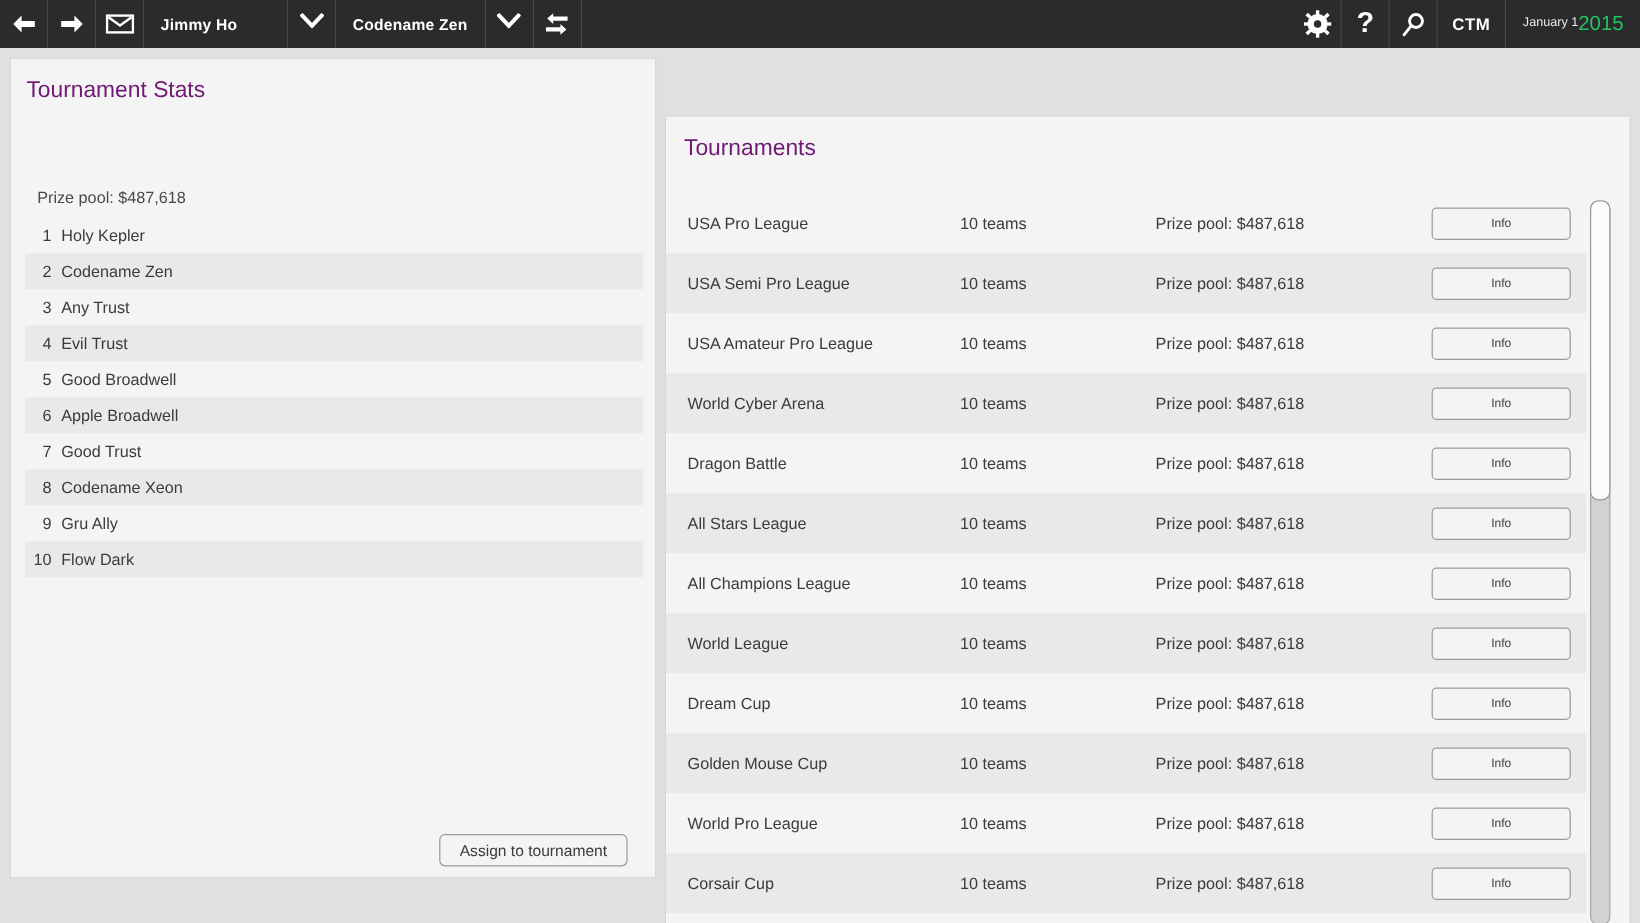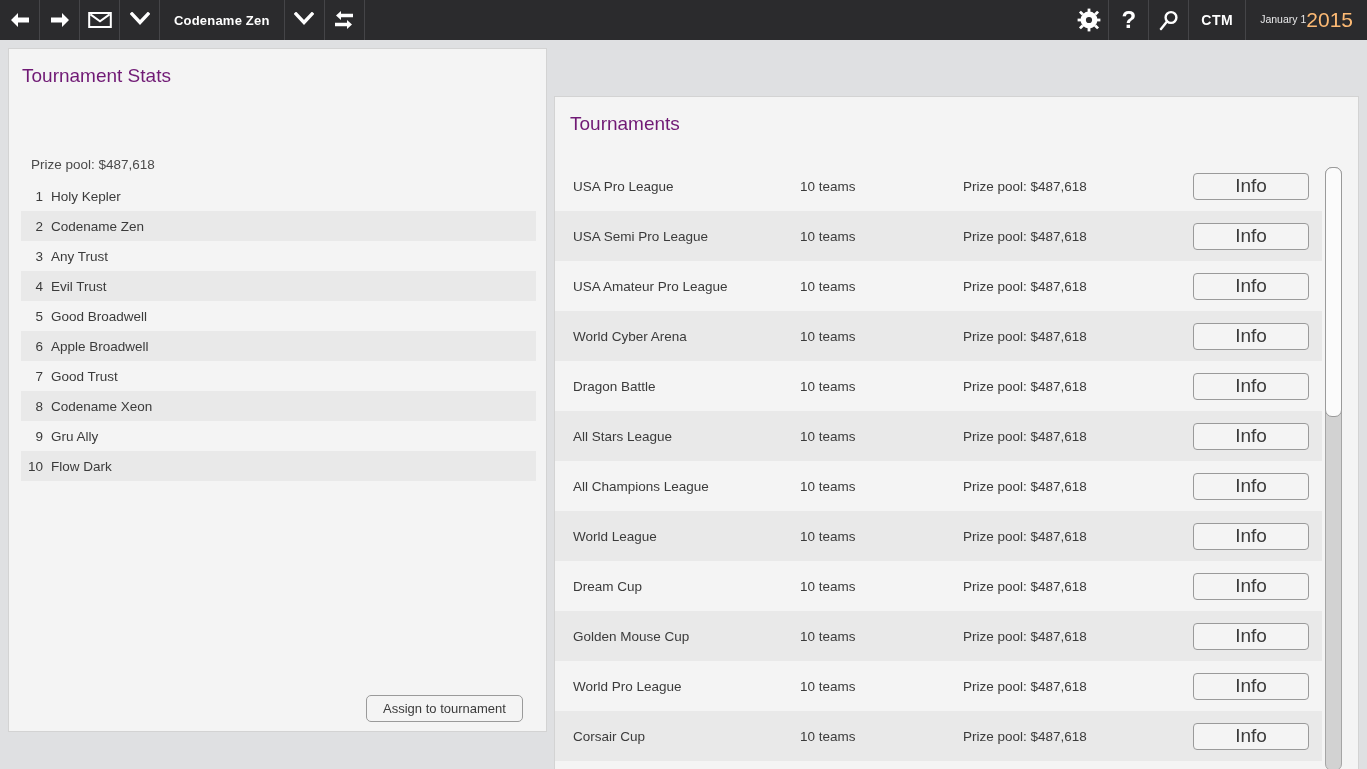--- a/index.html
+++ b/index.html
@@ -32,21 +32,21 @@
   }
   .tb-caret { width: 40px; }
   .tb-spacer { flex: 1 1 auto; border-right: none; }
   .tb-right { display: flex; align-items: stretch; }
   .tb-ctm { padding: 0 12px; font-size: 14px; font-weight: bold; letter-spacing: .5px; }
   .tb-date {
     padding: 0 14px; flex-direction: row; line-height: 1.05;
     border-right: none;
   }
   .tb-date .d1 { font-size: 10.5px; color: #e9e9ea; }
-  .tb-date .d2 { font-size: 21px; color: #fdba74; }
+  .tb-date .d2 { font-size: 17px; color: #22c55e; }
   .tb-continue {
     background: #de6b08; color: #fff;
     font-size: 19px; font-weight: bold;
     width: 163px;
     display: flex; align-items: center; justify-content: center;
     border-right: none;
   }
 
   
   .stage { position: absolute; left: 0; top: 40px; width: 1367px; height: 729px; }
@@ -107,21 +107,21 @@
   .tour-row.alt { background: #e9e9e9; }
   .col-name  { position: absolute; left: 18px; }
   .col-teams { position: absolute; left: 245px; }
   .col-prize { position: absolute; left: 408px; }
   .info-btn {
     position: absolute; left: 638px;
     width: 116px; height: 27px;
     background: #f4f4f4;
     border: 1px solid #9a9a9a;
     border-radius: 4px;
-    font-size: 19px; color: #3b3b3b;
+    font-size: 10px; color: #3b3b3b;
     font-family: "Liberation Sans", sans-serif;
     cursor: pointer;
   }
 
   
   .scroll-track {
     position: absolute; right: 16px; top: 70px;
     width: 17px; height: 604px;
     background: #d2d2d2;
     border: 1px solid #a5a5a5;
@@ -158,20 +158,23 @@
 
   <div class="tb-cell tb-icon">
     <span>
       <svg width="24" height="18" viewBox="0 0 24 18">
         <rect x="1.2" y="2" width="21.6" height="14" fill="none" stroke="#ffffff" stroke-width="2"></rect>
         <path d="M2.4 3.4 L12 10.3 L21.6 3.4" fill="none" stroke="#ffffff" stroke-width="2"></path>
       </svg>
     </span>
   </div>
 
+  <div class="tb-cell tb-name">
+    <span>Jimmy Ho</span>
+  </div>
 
   <div class="tb-cell tb-caret">
     <span>
       <svg width="20" height="13" viewBox="0 0 20 13">
         <path d="M2 2 L10 10.5 L18 2" fill="none" stroke="#ffffff" stroke-width="3.4" stroke-linecap="square"></path>
       </svg>
     </span>
   </div>
 
   <div class="tb-cell tb-name">

